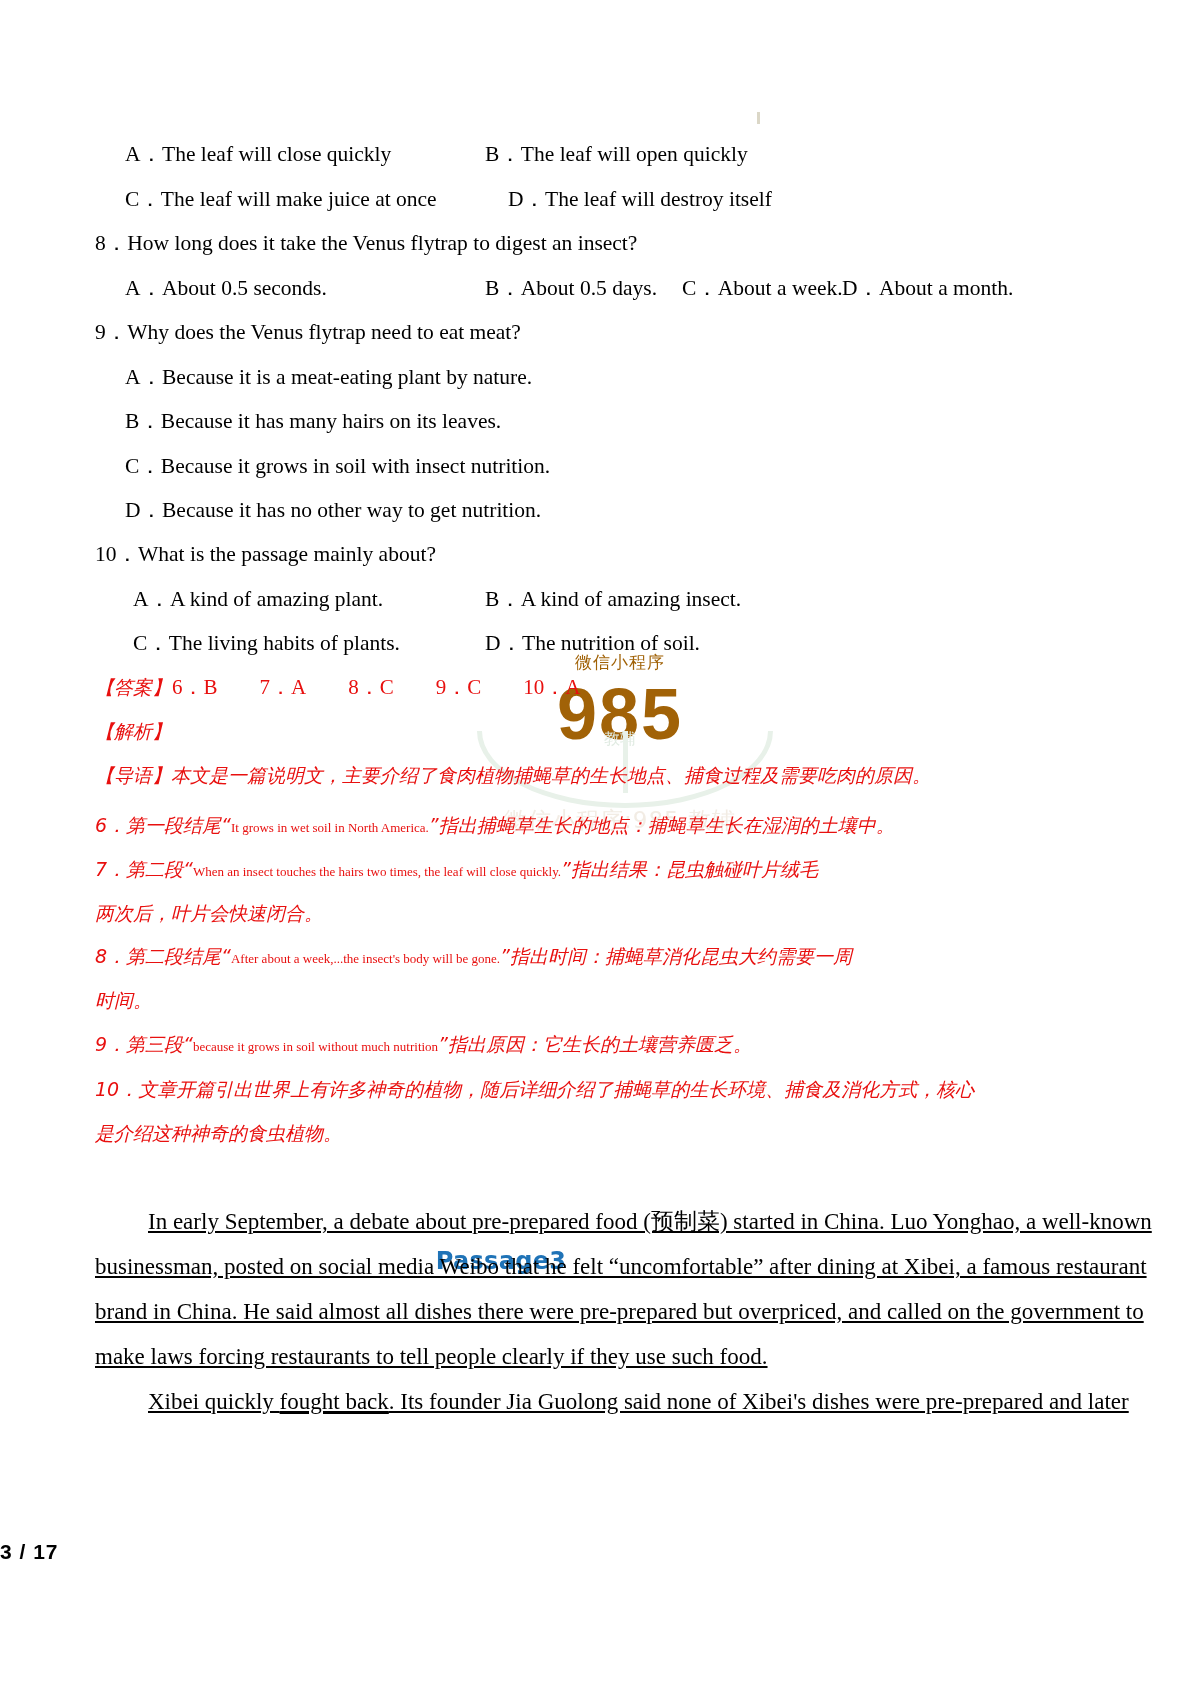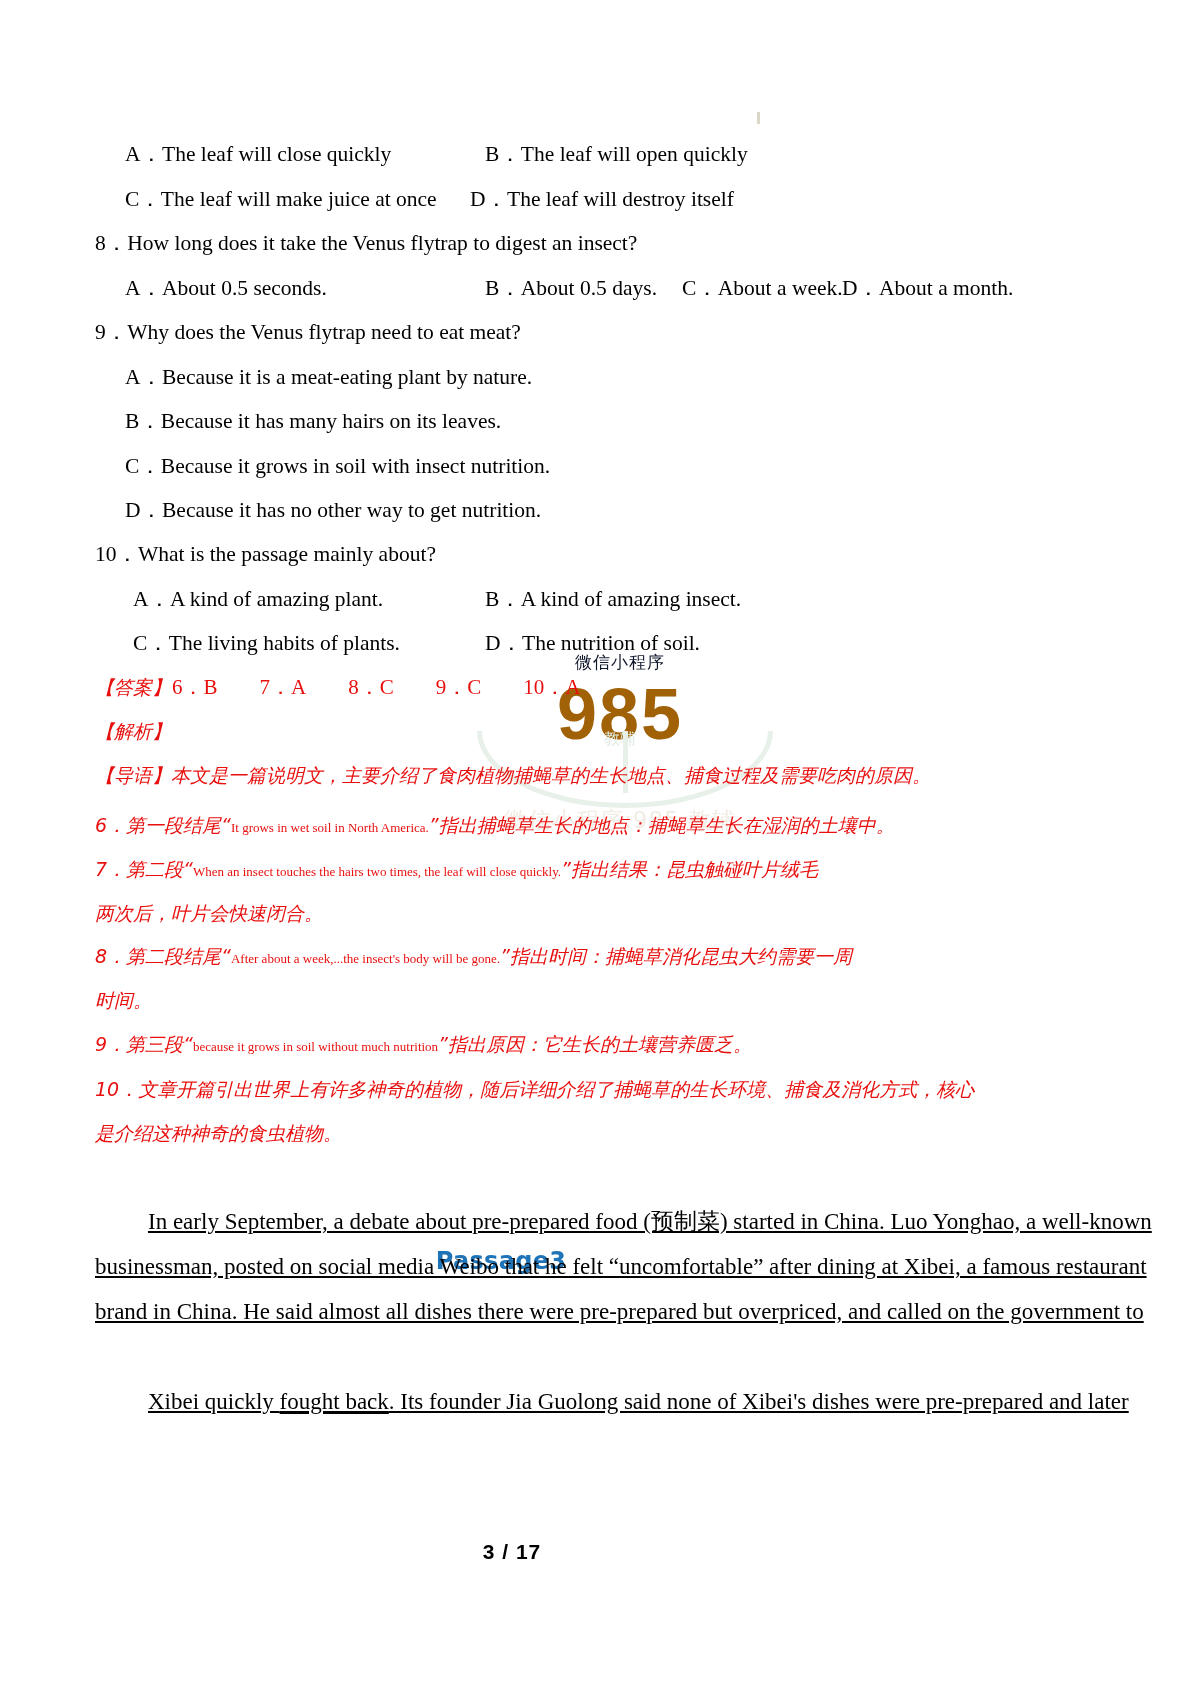--- a/index.html
+++ b/index.html
@@ -48,21 +48,21 @@
     color: #a16207;
   }
   .wm-top-cn {
     position: absolute;
     left: 0;
     top: 6px;
     width: 330px;
     text-align: center;
     font-family: "DejaVu Sans", sans-serif;
     font-size: 17px;
-    color: #0f172a;
+    color: #a16207;
     letter-spacing: 1px;
   }
   .wm-mid-cn {
     position: absolute;
     left: 0;
     top: 84px;
     width: 330px;
     text-align: center;
     font-family: "DejaVu Sans", sans-serif;
     font-size: 16px;
@@ -153,21 +153,20 @@
     line-height: 1;
     text-decoration: underline;
   }
   .u { text-decoration: underline; text-underline-offset: 3px; }
 
   .page-num {
     position: absolute;
     left: 0;
     top: 1540px;
     width: 1024px;
-    text-align: center;
     font-family: "Liberation Sans", sans-serif;
     font-weight: 700;
     font-size: 21px;
     letter-spacing: 1px;
   }
   .cnsm { font-family: "DejaVu Sans", sans-serif; font-size: 19px; font-style: italic; }
 </style>
 </head>
 <body>
 
@@ -188,21 +187,21 @@
 
     <div class="line" style="left:125px; top:144px;">
       <span class="opt-lbl">A．</span><span>The leaf will close quickly</span>
     </div>
     <div class="line" style="left:485px; top:144px;">
       <span class="opt-lbl">B．</span><span>The leaf will open quickly</span>
     </div>
     <div class="line" style="left:125px; top:189px;">
       <span class="opt-lbl">C．</span><span>The leaf will make juice at once</span>
     </div>
-    <div class="line" style="left:470px; top:189px;">
+    <div class="line" style="left:508px; top:189px;">
       <span class="opt-lbl">D．</span><span>The leaf will destroy itself</span>
     </div>
 
     <div class="line" style="left:95px; top:233px;">
       <span>8．</span><span>How long does it take the Venus flytrap to digest an insect?</span>
     </div>
     <div class="line" style="left:125px; top:278px;">
       <span class="opt-lbl">A．</span><span>About 0.5 seconds.</span>
     </div>
     <div class="line" style="left:485px; top:278px;">
@@ -286,20 +285,21 @@
     </div>
     <div class="rline" style="left:95px; top:1123px;">
       <span class="cnsm">是介绍这种神奇的食虫植物。</span>
     </div>
 
     <div class="passage-title">Passage3</div>
 
     <div class="para-line" style="left:148px; top:1210px;">In early September, a debate about pre-prepared food (预制菜) started in China. Luo Yonghao, a well-known</div>
     <div class="para-line" style="left:95px; top:1255px;">businessman, posted on social media Weibo that he felt “uncomfortable” after dining at Xibei, a famous restaurant</div>
     <div class="para-line" style="left:95px; top:1300px;">brand in China. He said almost all dishes there were pre-prepared but overpriced, and called on the government to</div>
+    <div class="para-line" style="left:95px; top:1345px;">make laws forcing restaurants to tell people clearly if they use such food.</div>
 
     <div class="para-line" style="left:148px; top:1390px;">
       <span>Xibei quickly </span><span class="u">fought back</span><span>. Its founder Jia Guolong said none of Xibei's dishes were pre-prepared and later</span>
     </div>
 
     <div class="page-num">3 / 17</div>
 
   </div>
 </div>
 

